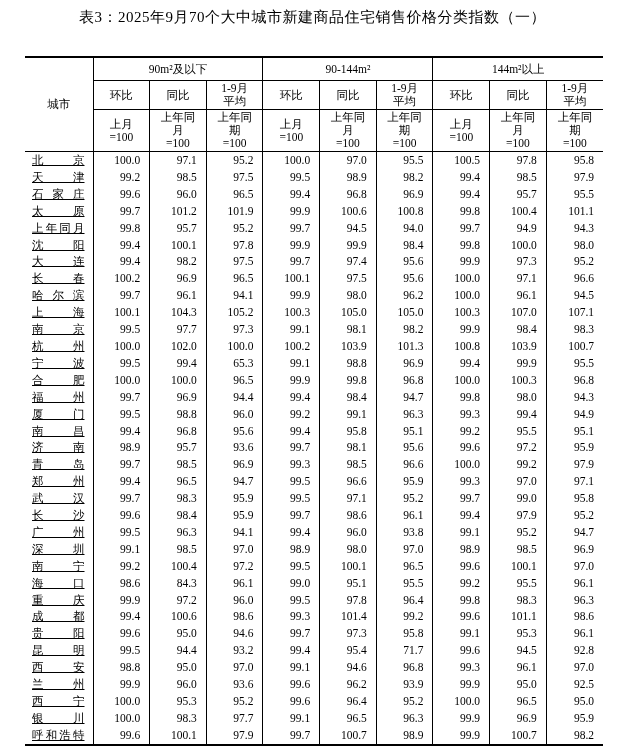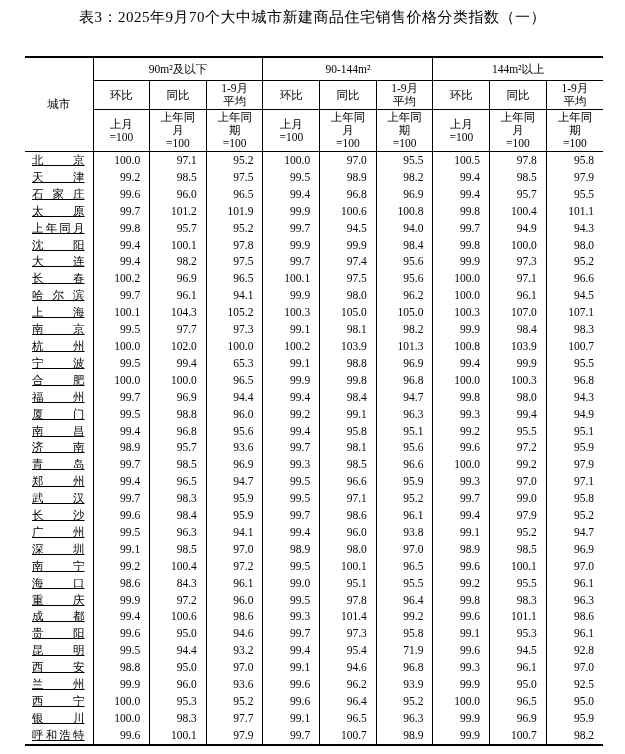--- a/index.html
+++ b/index.html
@@ -482,21 +482,21 @@
           <td class="val">95.3</td>
           <td class="val">96.1</td>
         </tr>
         <tr>
           <td class="city">昆明</td>
           <td class="val">99.5</td>
           <td class="val">94.4</td>
           <td class="val">93.2</td>
           <td class="val">99.4</td>
           <td class="val">95.4</td>
-          <td class="val">71.9</td>
+          <td class="val">71.7</td>
           <td class="val">99.6</td>
           <td class="val">94.5</td>
           <td class="val">92.8</td>
         </tr>
         <tr>
           <td class="city">西安</td>
           <td class="val">98.8</td>
           <td class="val">95.0</td>
           <td class="val">97.0</td>
           <td class="val">99.1</td>

